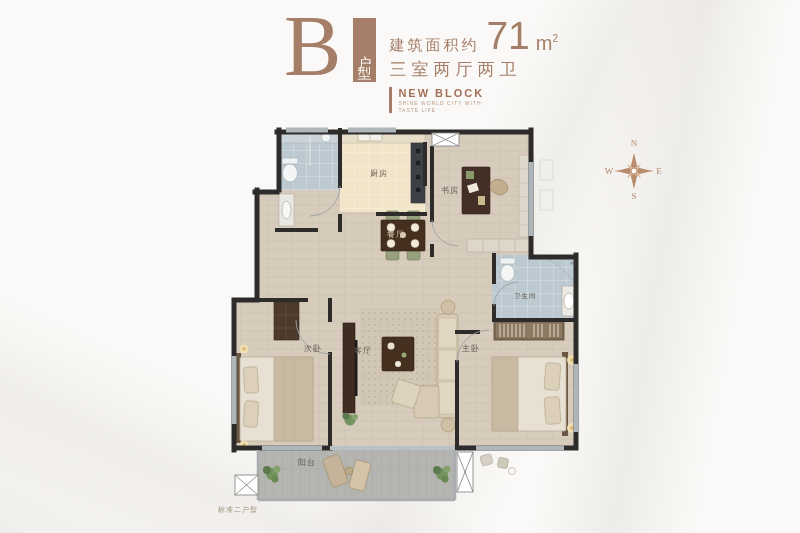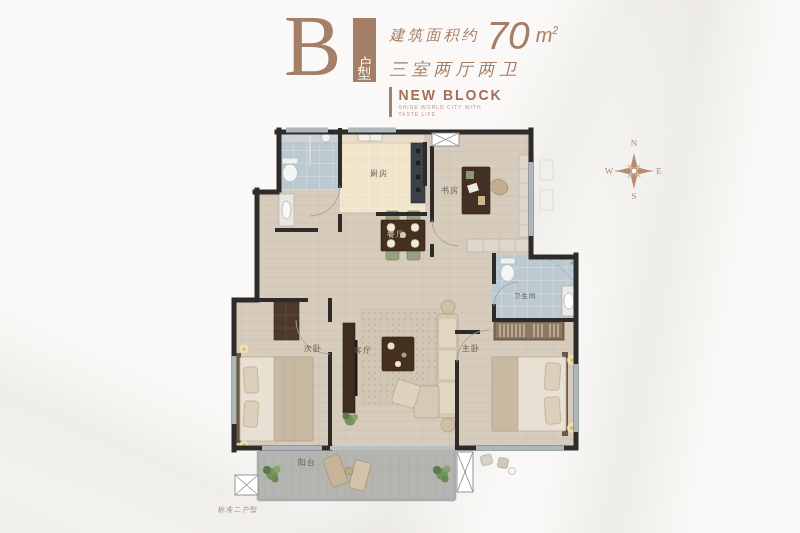--- a/index.html
+++ b/index.html
@@ -13,28 +13,28 @@
       linear-gradient(205deg, rgba(214,210,204,0) 74%, rgba(206,201,194,0.2) 84%, rgba(240,238,235,0) 94%);
   }
   
   .hdr{position:absolute;left:284px;top:6px;display:flex;}
   .b-letter{font-family:"Liberation Serif",serif;font-size:86px;line-height:80px;color:#a47e67;}
   .tag-box{margin-left:12px;margin-top:12px;width:23px;height:64px;background:#a47e67;
            display:flex;align-items:center;justify-content:center;}
   .tag-box span{writing-mode:vertical-rl;color:#fff;font-size:14px;letter-spacing:11px;
                 margin-top:9px;}
   .hdr-txt{margin-left:13px;margin-top:10px;color:#a47e67;}
-  .r1{display:flex;align-items:center;white-space:nowrap;font-style:italic;}
+  .r1{display:flex;align-items:flex-end;white-space:nowrap;}
   .r1 .pre{font-size:15px;letter-spacing:3px;}
   .r1 .big{font-size:39px;line-height:1;margin-left:7px;}
   .r1 .unit{font-size:20px;margin-left:6px;}
   .r1 .unit sup{font-size:10px;}
-  .r2{font-size:17px;letter-spacing:5px;margin-top:3px;font-style:italic;}
+  .r2{font-size:17px;letter-spacing:5px;margin-top:3px;}
   .blk{margin-top:6px;border-left:3px solid #a47e67;padding-left:6px;}
-  .blk .bt{font-size:14px;font-weight:bold;letter-spacing:2px;color:#a4705a;}
+  .blk .bt{font-size:11px;font-weight:bold;letter-spacing:2px;color:#a4705a;}
   .blk .bs{font-size:5px;letter-spacing:1px;color:#bb9c89;margin-top:1px;}
   
   .compass{position:absolute;left:603px;top:133px;}
   .plan{position:absolute;left:228px;top:124px;}
   
   .footer-cap{position:absolute;left:218px;top:505px;font-size:7px;letter-spacing:1px;color:#a3917d;}
 </style>
 </head>
 <body>
 
@@ -42,21 +42,21 @@
   <div class="streaks"></div>
 
   <div class="hdr">
     <div class="b-letter">B</div>
     <div class="tag-box">
       <span>户型</span>
     </div>
     <div class="hdr-txt">
       <div class="r1">
         <span class="pre">建筑面积约</span>
-        <span class="big">70</span>
+        <span class="big">71</span>
         <span class="unit"><span>m</span><sup>2</sup></span>
       </div>
       <div class="r2">三室两厅两卫</div>
       <div class="blk">
         <div class="bt">NEW BLOCK</div>
         <div class="bs">SHINE WORLD CITY WITH</div>
         <div class="bs">TASTE LIFE</div>
       </div>
     </div>
   </div>

